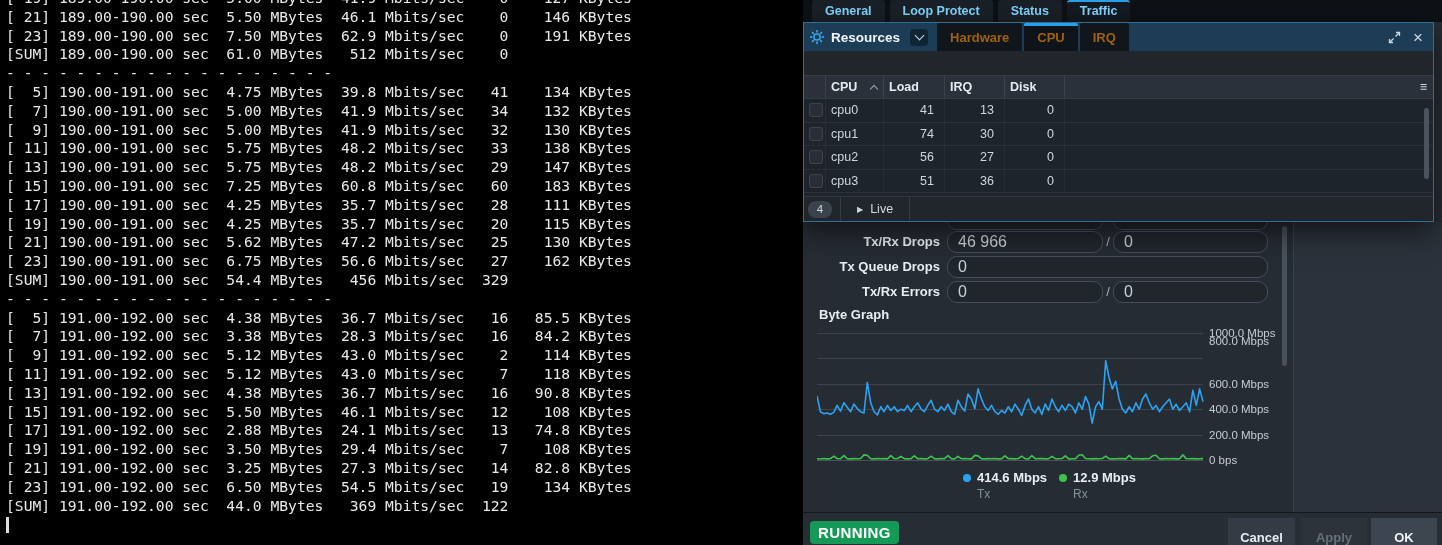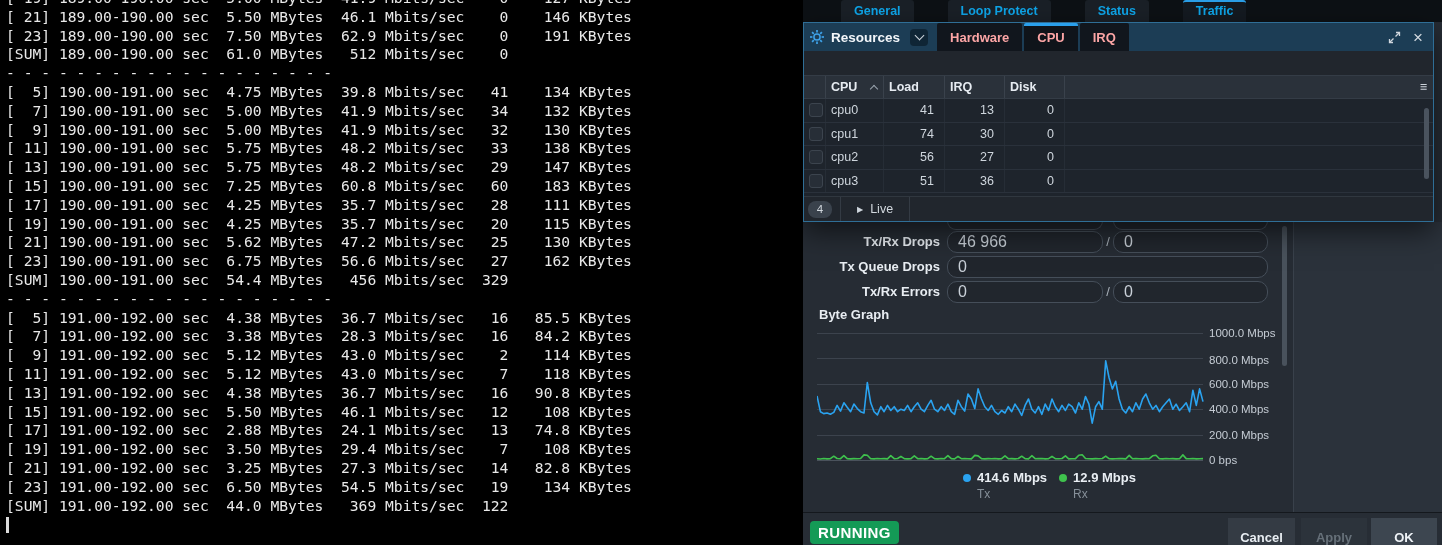--- a/index.html
+++ b/index.html
@@ -10,21 +10,21 @@
   .terminal{position:absolute;left:0;top:0;width:803px;height:545px;background:#000;overflow:hidden;}
   .terminal pre{position:absolute;left:6px;top:-11px;margin:0;
     font-family:"DejaVu Sans Mono",monospace;font-size:14.65px;line-height:18.79px;color:#e9e9e9;}
   .term-cursor{position:absolute;left:6px;top:517px;width:3px;height:16px;background:#dcdcdc;}
 
   
   .dialog{position:absolute;left:803px;top:0;width:639px;height:545px;background:#262c34;overflow:hidden;}
   .dlg-tabbar{position:absolute;left:0;top:0;right:0;height:22px;background:#0d1115;
     display:flex;align-items:stretch;gap:5px;padding-left:9px;box-sizing:border-box;}
   .dlg-tab{border-top:2px solid transparent;background:#1a2027;border-radius:3px 3px 0 0;
-    color:#0ea5e9;font-size:12.5px;font-weight:600;line-height:19px;padding:0 13px;white-space:nowrap;margin-left:29px;}
+    color:#7dd3fc;font-size:12.5px;font-weight:600;line-height:19px;padding:0 13px;white-space:nowrap;}
   .dlg-tab.active{border-top-color:#2b9fe8;background:#141a21;}
 
   .flabel{position:absolute;left:0;width:137px;height:22px;text-align:right;
     font-size:13px;font-weight:700;color:#e8edf2;line-height:22px;}
   .inp{position:absolute;height:22px;box-sizing:border-box;background:#21262d;border:1px solid #454e59;
     border-radius:10px;color:#c9d0d8;font-family:"Liberation Sans",sans-serif;font-size:16px;line-height:20px;padding:0 10px;outline:none;}
   .inp.a{left:144px;width:156px}
   .inp.b{left:310px;width:155px}
   .inp.full{left:144px;width:321px}
   .inp.sliver{top:221px;height:9px;border-top:none;border-radius:0 0 10px 10px;}
@@ -56,21 +56,21 @@
   .res{position:absolute;left:803px;top:22px;width:631px;height:200px;background:#21262d;
     border:1px solid #2f6e96;box-sizing:border-box;box-shadow:0 10px 26px rgba(0,0,0,.55);}
   .res-title{position:absolute;left:0;top:0;right:0;height:28px;background:#1c3d55;
     display:flex;align-items:center;padding-left:5px;box-sizing:border-box;}
   .res-name{color:#f2f6fa;font-size:13.5px;font-weight:700;margin:0 10px 0 6px;}
   .menu-box{width:18px;height:17px;background:rgba(5,18,28,.55);border-radius:4px;
     display:flex;align-items:center;justify-content:center;margin-right:9px;}
   .chev-down{width:6px;height:6px;border-right:1.6px solid #cfd6dd;border-bottom:1.6px solid #cfd6dd;
     transform:rotate(45deg);margin-top:-3px;}
   .res-tabs{display:flex;gap:2px;align-self:stretch;}
-  .res-tab{border-top:3px solid transparent;background:#11161d;color:#fca5a5;
+  .res-tab{border-top:3px solid transparent;background:#11161d;color:#a16207;
     font-size:13px;font-weight:600;line-height:24px;padding:0 13px;border-radius:2px 2px 0 0;}
   .res-tab.active{border-top-color:#2aa0ec;background:#0f141a;}
   .res-title .spacer{flex:1;}
   .ticon{margin-right:12px;color:#cfd6dd;}
   .close-x{font-size:17px;line-height:17px;margin-right:10px;color:#d3dae0;}
 
   .findbar{position:absolute;left:0;top:28px;right:0;height:24px;background:#262c34;
     display:flex;align-items:center;justify-content:flex-end;gap:18px;padding-right:14px;box-sizing:border-box;}
   .tool{display:flex;align-items:center;gap:5px;color:#ccd3da;font-size:13px;}
 
@@ -174,21 +174,21 @@
           <line x1="0" x2="386" y1="54.5" y2="54.5" stroke="#3c434d" stroke-width="1"></line>
           <line x1="0" x2="386" y1="79.5" y2="79.5" stroke="#3c434d" stroke-width="1"></line>
           <line x1="0" x2="386" y1="105.5" y2="105.5" stroke="#3c434d" stroke-width="1"></line>
           <line x1="0" x2="386" y1="130.5" y2="130.5" stroke="#4a525c" stroke-width="1"></line>
           <polyline points="0.0,65.9 3.4,81.7 6.7,83.6 10.1,83.0 13.4,84.3 16.8,82.4 20.1,75.4 23.5,81.1 26.9,72.8 30.2,77.3 33.6,81.7 36.9,74.1 40.3,78.6 43.6,81.7 47.0,83.0 50.3,52.5 53.7,72.8 57.1,81.7 60.4,84.9 63.8,76.7 67.1,81.7 70.5,75.4 73.8,80.5 77.2,76.7 80.6,81.7 83.9,79.2 87.3,80.5 90.6,75.4 94.0,81.7 97.3,76.7 100.7,72.8 104.1,79.2 107.4,81.7 110.8,75.4 114.1,70.3 117.5,79.2 120.8,81.7 124.2,76.7 127.5,80.5 130.9,74.1 134.3,81.7 137.6,84.3 141.0,70.3 144.3,76.7 147.7,81.1 151.0,64.0 154.4,69.0 157.8,78.6 161.1,58.9 164.5,69.0 167.8,76.7 171.2,80.5 174.5,75.4 177.9,81.7 181.3,84.3 184.6,80.5 188.0,83.0 191.3,76.7 194.7,81.7 198.0,74.1 201.4,79.2 204.7,85.5 208.1,75.4 211.5,69.0 214.8,79.2 218.2,83.0 221.5,76.7 224.9,84.3 228.2,74.1 231.6,80.5 235.0,69.0 238.3,76.7 241.7,81.7 245.0,75.4 248.4,80.5 251.7,74.1 255.1,76.7 258.5,83.0 261.8,72.8 265.2,79.2 268.5,66.5 271.9,74.1 275.2,93.2 278.6,76.7 281.9,71.6 285.3,79.2 288.7,30.9 292.0,47.5 295.4,58.9 298.7,51.3 302.1,69.0 305.4,79.2 308.8,83.0 312.2,76.7 315.5,81.7 318.9,72.8 322.2,79.2 325.6,69.0 328.9,64.0 332.3,72.8 335.7,79.2 339.0,75.4 342.4,81.7 345.7,76.7 349.1,72.8 352.4,69.0 355.8,79.2 359.1,74.1 362.5,80.5 365.9,76.7 369.2,72.8 372.6,81.7 375.9,60.2 379.3,75.4 382.6,58.9 386.0,71.6" fill="none" stroke="#2aa3f0" stroke-width="1.6" stroke-linejoin="round"></polyline>
           <polyline points="0.0,128.7 3.4,129.0 6.7,128.5 10.1,128.9 13.4,128.7 16.8,126.2 20.1,128.5 23.5,128.7 26.9,125.6 30.2,128.7 33.6,128.9 36.9,128.6 40.3,128.7 43.6,128.5 47.0,124.9 50.3,125.2 53.7,128.7 57.1,128.9 60.4,128.5 63.8,128.7 67.1,128.6 70.5,128.9 73.8,125.6 77.2,128.7 80.6,128.5 83.9,126.4 87.3,128.7 90.6,128.9 94.0,128.6 97.3,125.8 100.7,128.7 104.1,128.5 107.4,128.9 110.8,128.7 114.1,126.2 117.5,128.6 120.8,128.9 124.2,128.5 127.5,128.7 130.9,125.7 134.3,128.7 137.6,128.9 141.0,126.4 144.3,128.7 147.7,128.5 151.0,128.7 154.4,128.9 157.8,125.4 161.1,125.9 164.5,128.7 167.8,128.9 171.2,128.6 174.5,128.7 177.9,128.5 181.3,128.9 184.6,128.7 188.0,125.9 191.3,128.7 194.7,128.6 198.0,128.9 201.4,128.5 204.7,126.2 208.1,128.7 211.5,128.9 214.8,125.7 218.2,128.7 221.5,128.6 224.9,128.5 228.2,128.9 231.6,128.7 235.0,126.3 238.3,128.6 241.7,128.7 245.0,128.5 248.4,125.8 251.7,128.9 255.1,128.7 258.5,128.6 261.8,125.2 265.2,124.7 268.5,128.5 271.9,128.7 275.2,128.9 278.6,128.6 281.9,128.7 285.3,128.5 288.7,126.1 292.0,128.7 295.4,128.9 298.7,128.7 302.1,128.5 305.4,128.6 308.8,128.9 312.2,125.4 315.5,128.7 318.9,128.5 322.2,128.7 325.6,128.9 328.9,128.6 332.3,128.7 335.7,125.8 339.0,125.2 342.4,128.7 345.7,128.9 349.1,128.5 352.4,128.7 355.8,128.6 359.1,128.9 362.5,128.7 365.9,124.9 369.2,128.6 372.6,128.7 375.9,128.5 379.3,128.9 382.6,128.7 386.0,128.6" fill="none" stroke="#3fc24d" stroke-width="1.6" stroke-linejoin="round"></polyline>
         </svg>
     </div>
     <div id="yticks">
         <div class="ytick" style="top: 326px;">1000.0 Mbps</div>
-        <div class="ytick" style="top: 353px;">800.0 Mbps</div>
+        <div class="ytick" style="top: 334px;">800.0 Mbps</div>
         <div class="ytick" style="top: 376.8px;">600.0 Mbps</div>
         <div class="ytick" style="top: 402.2px;">400.0 Mbps</div>
         <div class="ytick" style="top: 427.6px;">200.0 Mbps</div>
         <div class="ytick" style="top: 453px;">0 bps</div>
       </div>
 
     <div class="legend">
       <div>
         <div class="lg-top">
           <span class="dot" id="dot-tx" style="background: rgb(42, 163, 240);"></span>

